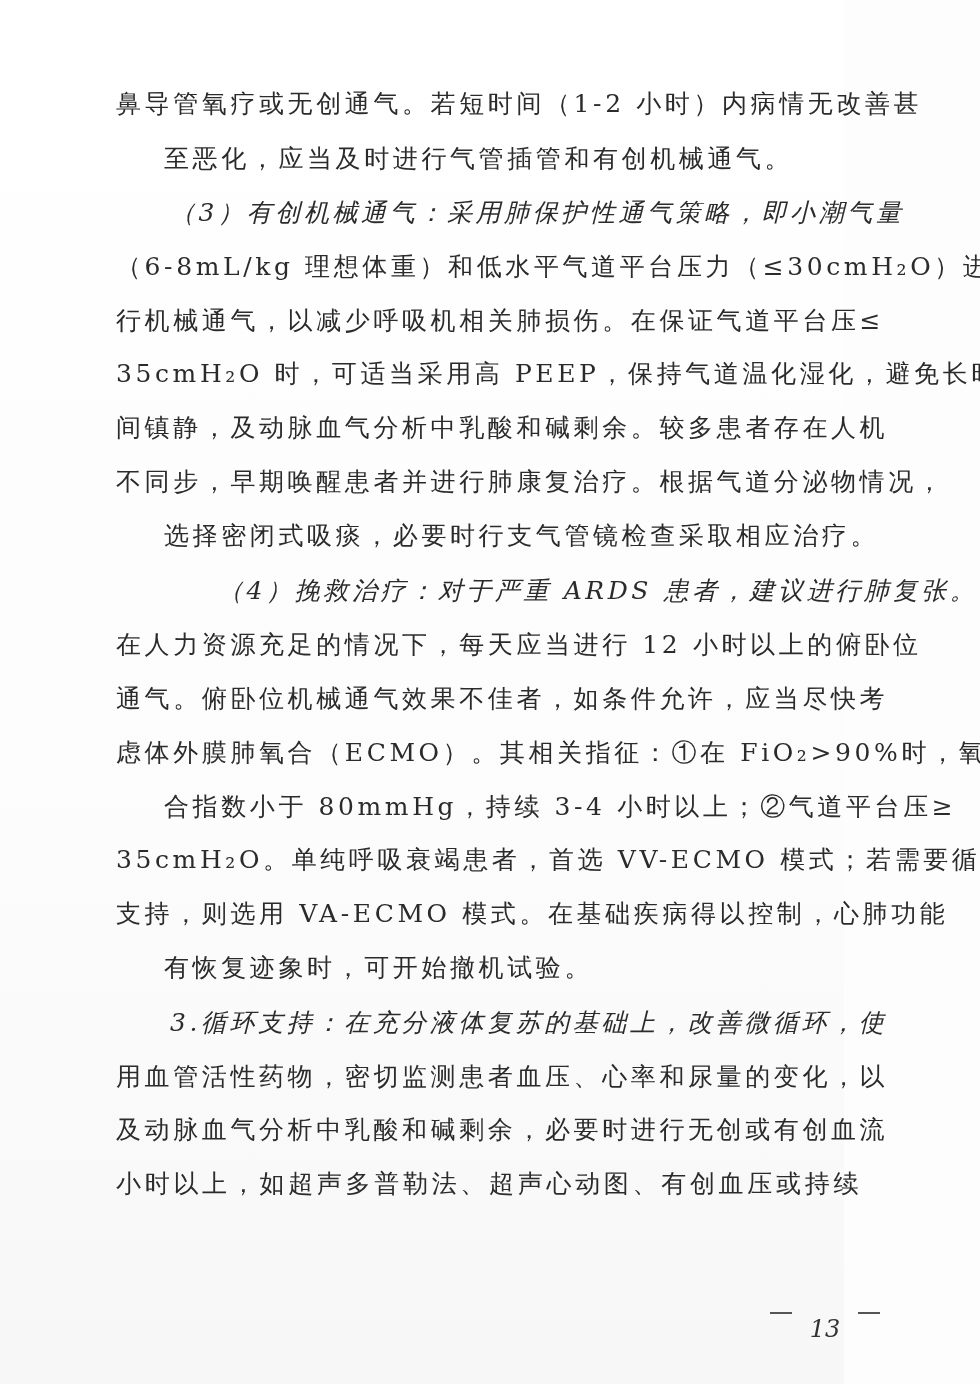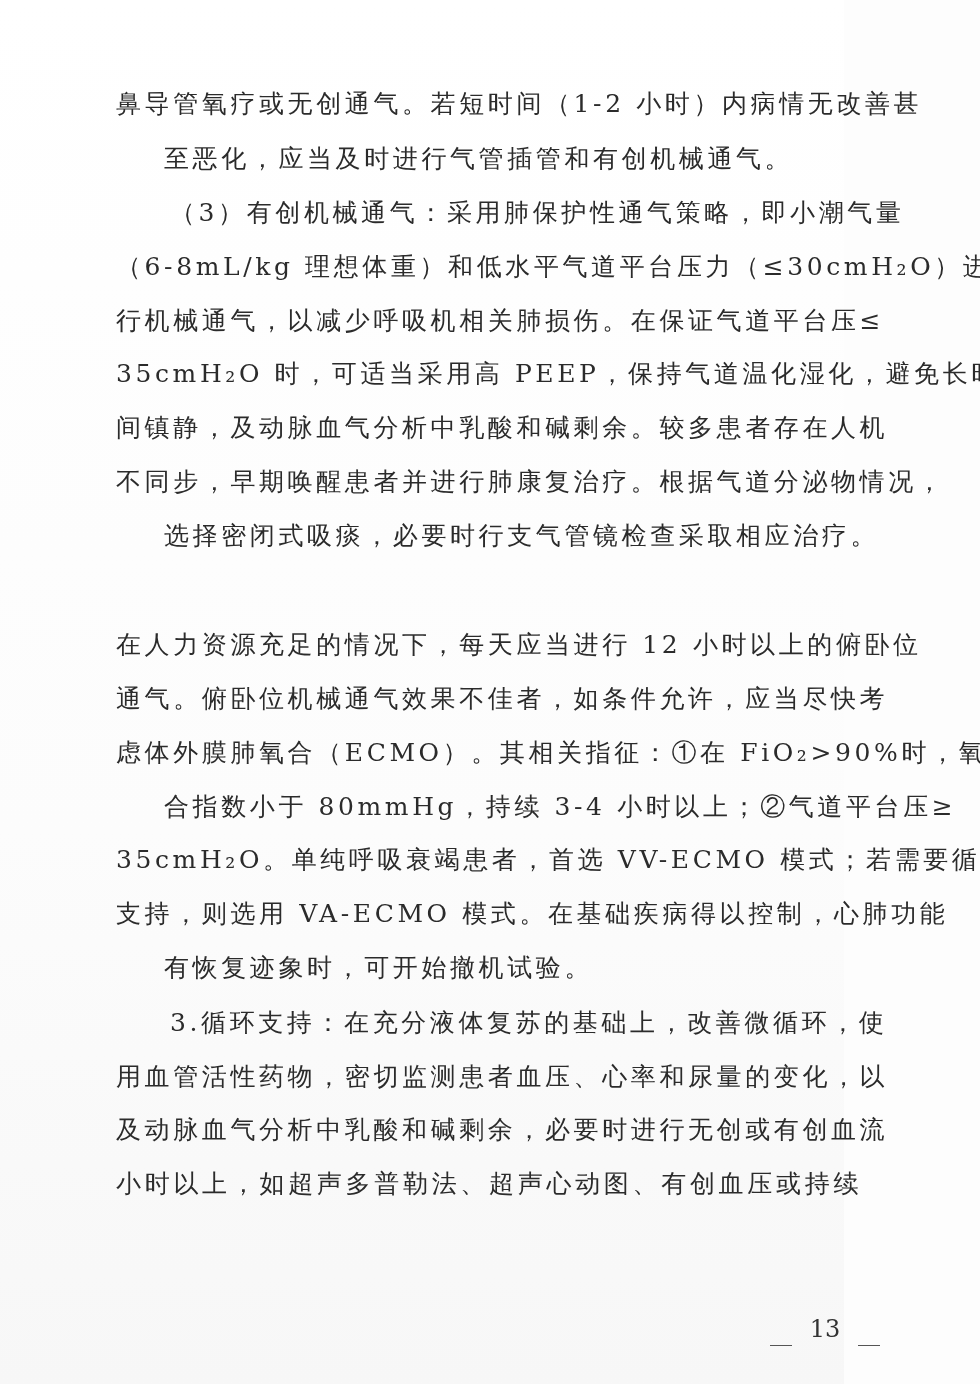--- a/index.html
+++ b/index.html
@@ -35,33 +35,35 @@
       text-align-last: justify;
       overflow: visible;
     }
     .line.short {
       text-align-last: left;
       margin-left: 48px;
     }
     .line.indent {
       left: 170px;
       width: 692px;
+      font-style: italic;
     }
     .page-number {
       position: absolute;
       left: 770px;
       top: 1312px;
       width: 110px;
       height: 34px;
       font-size: 24px;
       line-height: 34px;
       color: #333;
       display: flex;
-      align-items: flex-end;
+      align-items: flex-start;
       justify-content: space-between;
+      font-style: italic;
     }
     .dash {
       display: inline-block;
       width: 22px;
       height: 1.5px;
       background: #555;
     }
   </style>
 </head>
 <body>
@@ -72,20 +74,21 @@
   <div class="line short" style="top:139px">至恶化，应当及时进行气管插管和有创机械通气。</div>
 
   <div class="line indent" style="top:193px">（3）有创机械通气：采用肺保护性通气策略，即小潮气量</div>
   <div class="line" style="top:247px">（6-8mL/kg 理想体重）和低水平气道平台压力（≤30cmH₂O）进</div>
   <div class="line" style="top:301px">行机械通气，以减少呼吸机相关肺损伤。在保证气道平台压≤</div>
   <div class="line" style="top:354px">35cmH₂O 时，可适当采用高 PEEP，保持气道温化湿化，避免长时</div>
   <div class="line" style="top:408px">间镇静，及动脉血气分析中乳酸和碱剩余。较多患者存在人机</div>
   <div class="line" style="top:462px">不同步，早期唤醒患者并进行肺康复治疗。根据气道分泌物情况，</div>
   <div class="line short" style="top:516px">选择密闭式吸痰，必要时行支气管镜检查采取相应治疗。</div>
 
+  <div class="line indent short" style="top:571px">（4）挽救治疗：对于严重 ARDS 患者，建议进行肺复张。</div>
   <div class="line" style="top:625px">在人力资源充足的情况下，每天应当进行 12 小时以上的俯卧位</div>
   <div class="line" style="top:679px">通气。俯卧位机械通气效果不佳者，如条件允许，应当尽快考</div>
   <div class="line" style="top:733px">虑体外膜肺氧合（ECMO）。其相关指征：①在 FiO₂&gt;90%时，氧</div>
   <div class="line short" style="top:787px">合指数小于 80mmHg，持续 3-4 小时以上；②气道平台压≥</div>
   <div class="line" style="top:840px">35cmH₂O。单纯呼吸衰竭患者，首选 VV-ECMO 模式；若需要循环</div>
   <div class="line" style="top:894px">支持，则选用 VA-ECMO 模式。在基础疾病得以控制，心肺功能</div>
   <div class="line short" style="top:948px">有恢复迹象时，可开始撤机试验。</div>
 
   <div class="line indent" style="top:1003px">3.循环支持：在充分液体复苏的基础上，改善微循环，使</div>
   <div class="line" style="top:1057px">用血管活性药物，密切监测患者血压、心率和尿量的变化，以</div>

